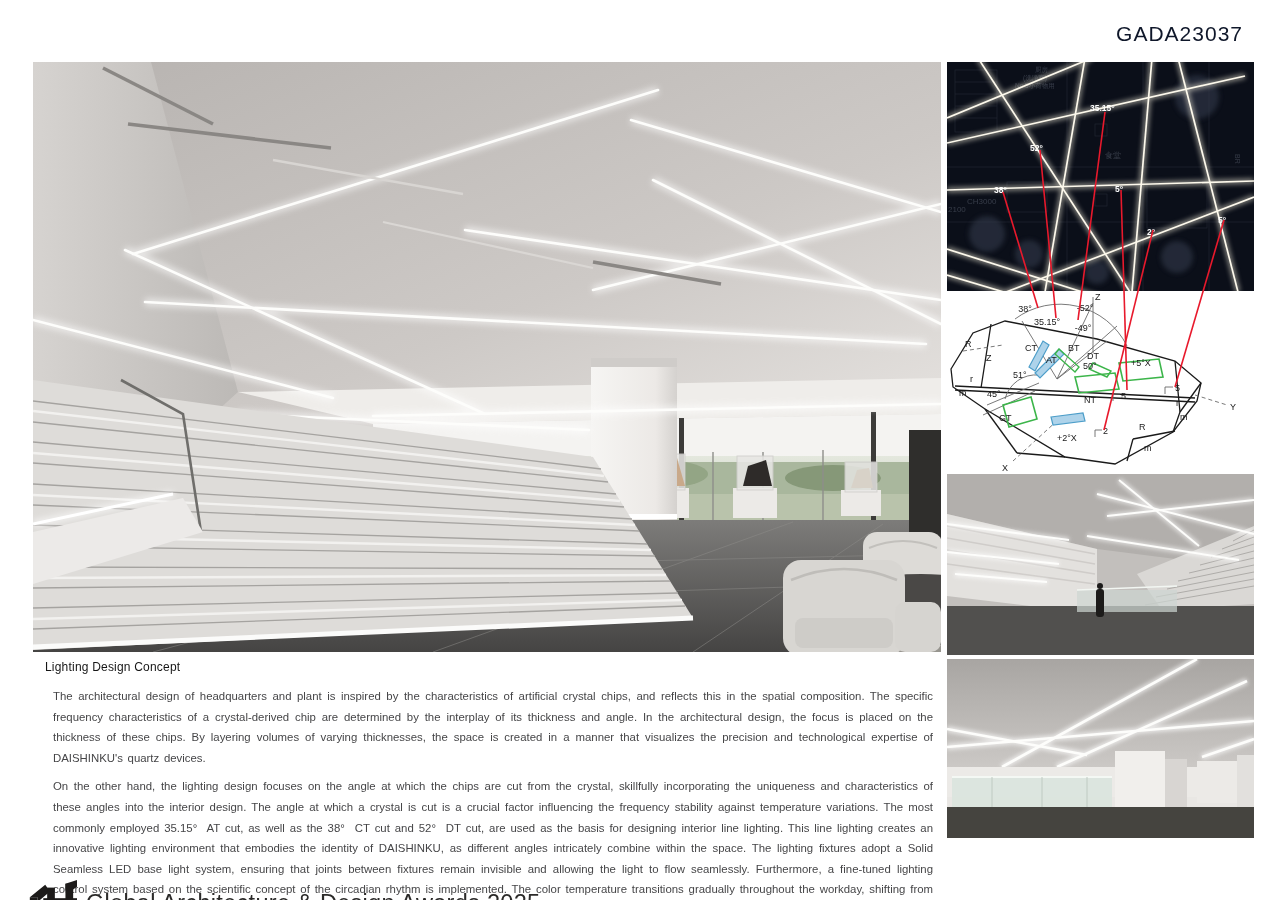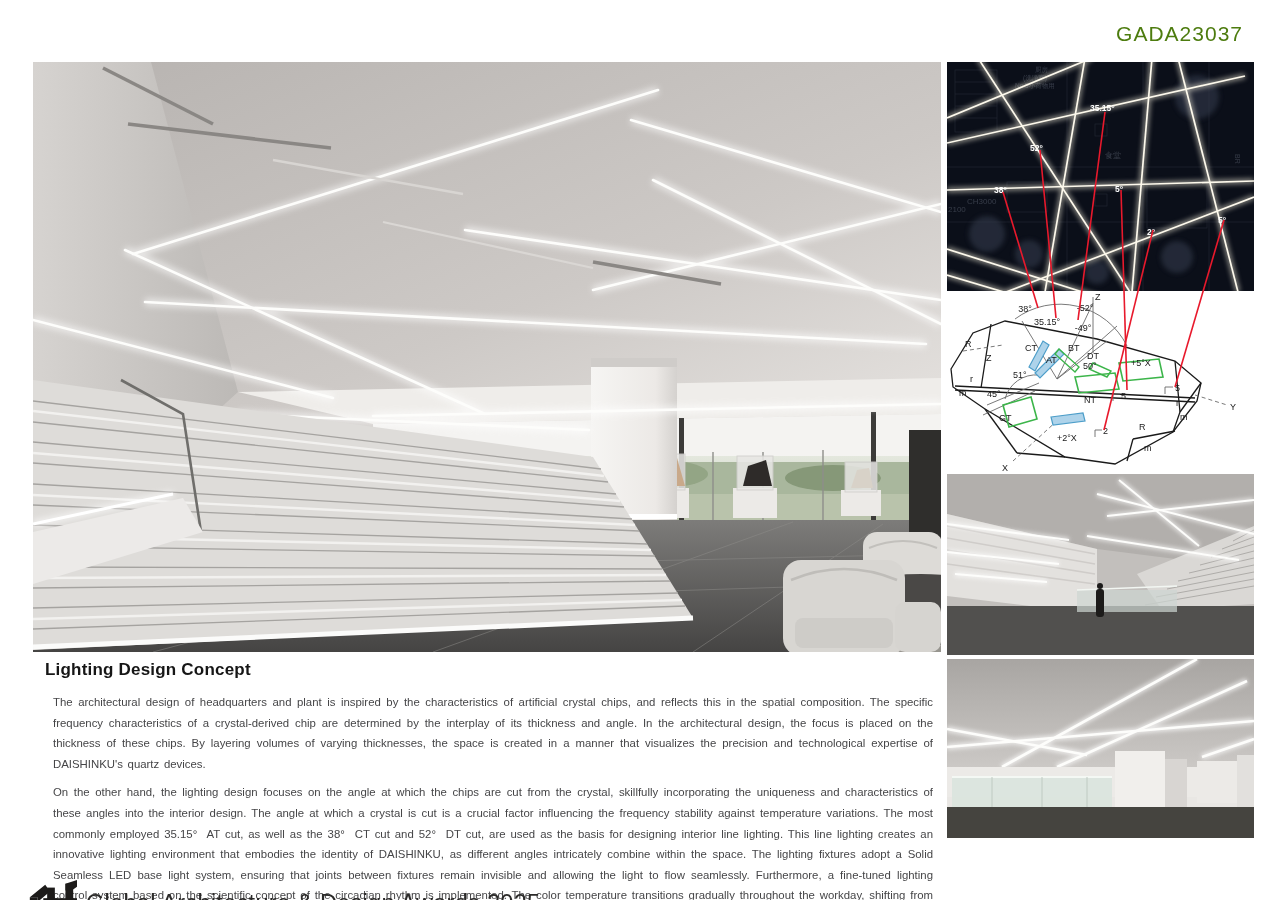--- a/index.html
+++ b/index.html
@@ -3,34 +3,34 @@
 <meta charset="utf-8">
 <style>
   html,body{margin:0;padding:0;}
   body{
     width:1273px;height:900px;position:relative;background:#ffffff;
     font-family:"Liberation Sans", sans-serif;overflow:hidden;
   }
   .abs{position:absolute;}
   
   #board-code{
-    top:22px;right:30px;font-size:21px;letter-spacing:1px;color:#4d7c0f;
+    top:22px;right:30px;font-size:21px;letter-spacing:1px;color:#0f172a;
   }
   
   #main-photo{left:33px;top:62px;width:908px;height:590px;background:#cfccc9;overflow:hidden;}
   #blueprint-panel{left:947px;top:62px;width:307px;height:229px;background:#0b0f19;overflow:hidden;}
   #diagram-panel{left:947px;top:291px;width:307px;height:183px;background:#ffffff;overflow:hidden;}
   #photo-2{left:947px;top:474px;width:307px;height:181px;background:#b9b6b3;overflow:hidden;}
   #photo-3{left:947px;top:659px;width:307px;height:179px;background:#b3b0ad;overflow:hidden;}
   #leader-overlay{left:947px;top:62px;width:307px;height:412px;pointer-events:none;}
   svg{display:block;}
   
   #concept-block{left:45px;top:660px;width:896px;}
   #concept-heading{
-    font-size:17px;font-weight:bold;color:#161616;letter-spacing:.2px;margin:0 0 12px 0;
+    font-size:12px;font-weight:normal;color:#161616;letter-spacing:.2px;margin:0 0 12px 0;
   }
   .concept-par{
     font-size:11.4px;line-height:20.6px;color:#454547;text-align:justify;
     word-spacing:1.5px;margin:8px;
   }
   
   #footer{left:25px;top:878px;height:50px;display:flex;align-items:center;}
   #footer-award{font-size:23.5px;color:#2b2a29;letter-spacing:.3px;margin-left:9px;}
   .svgtext{font-family:"Liberation Sans",sans-serif;}
 </style>

